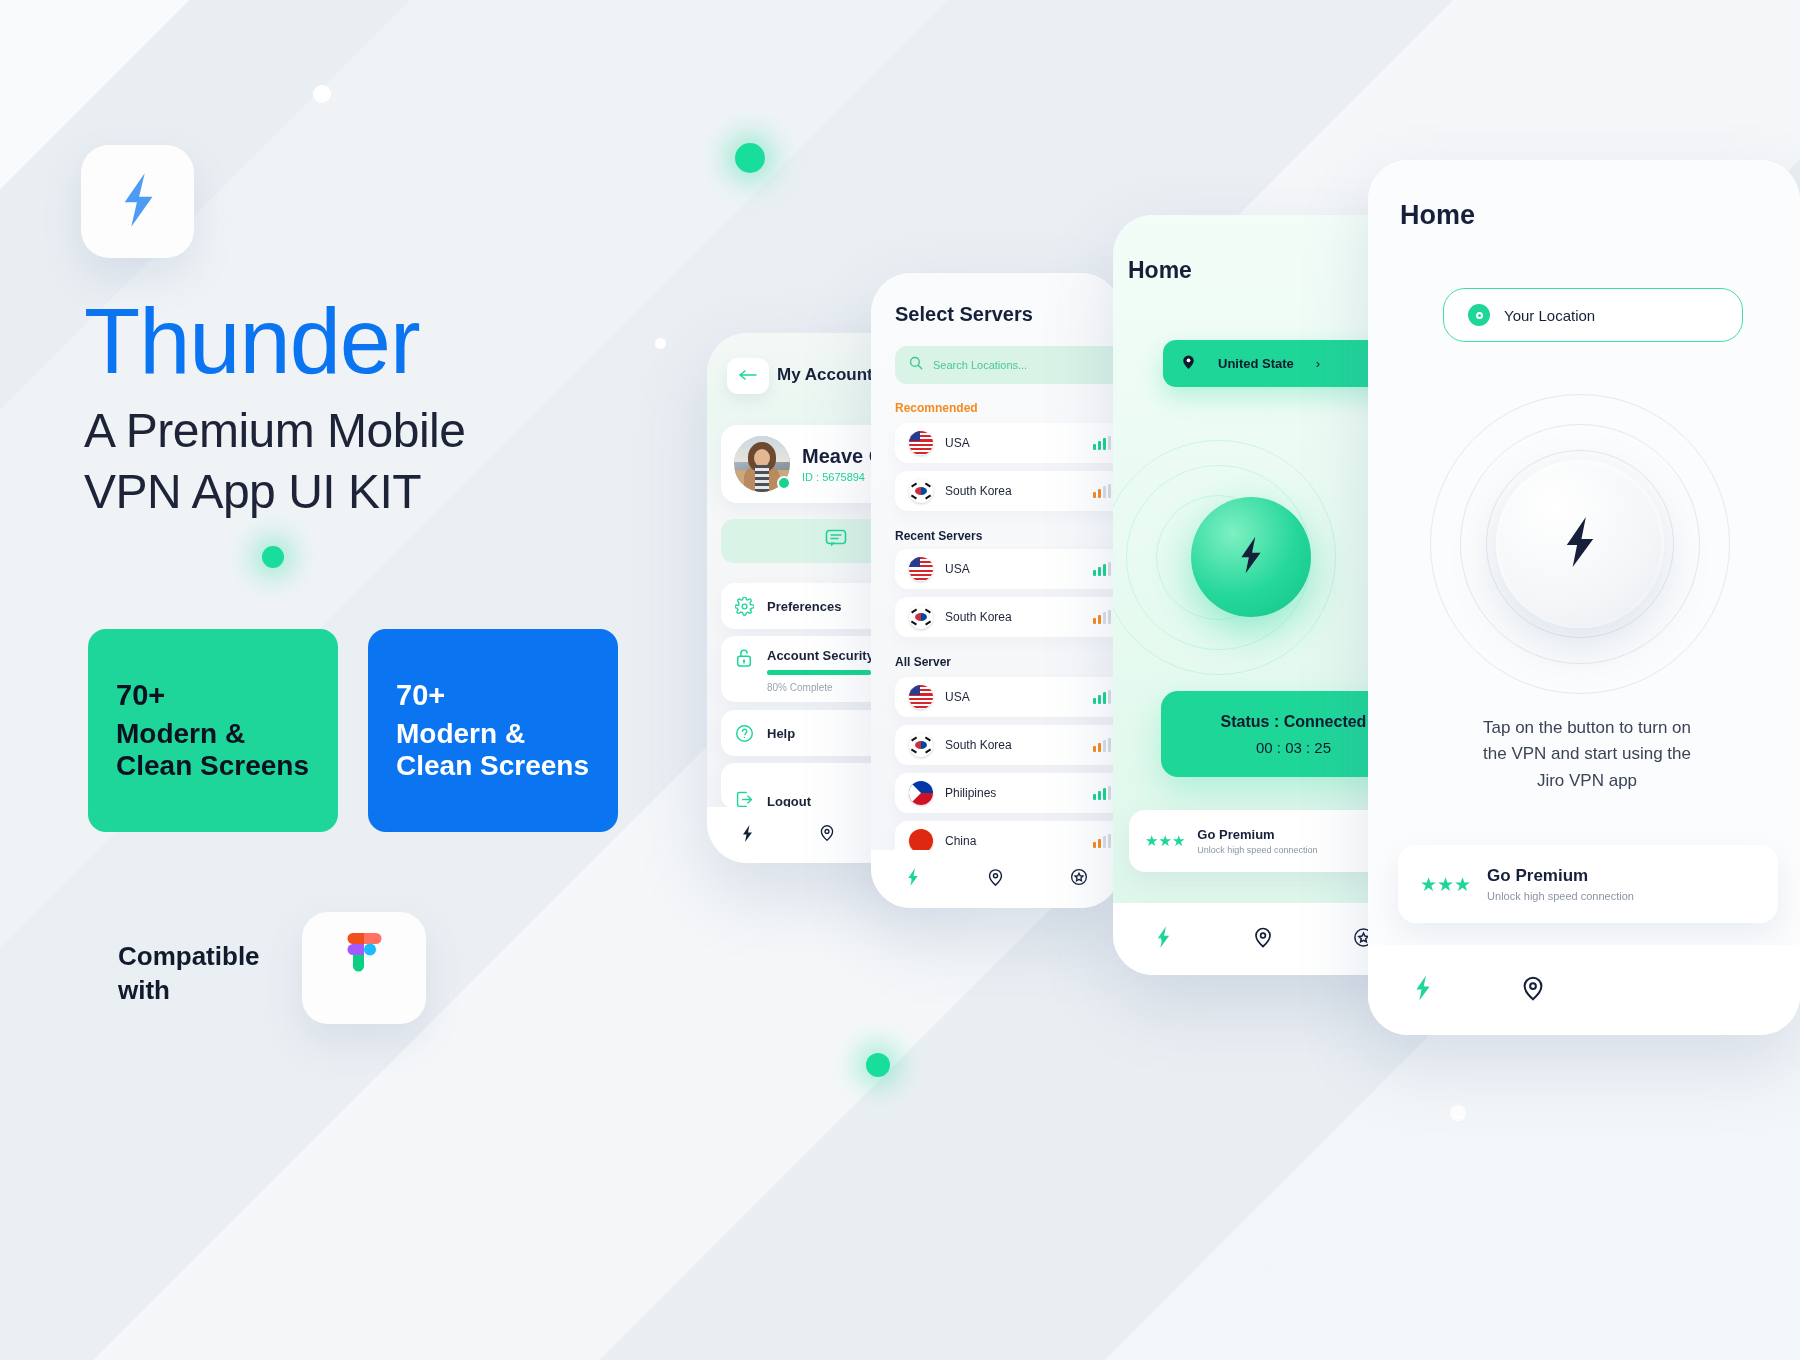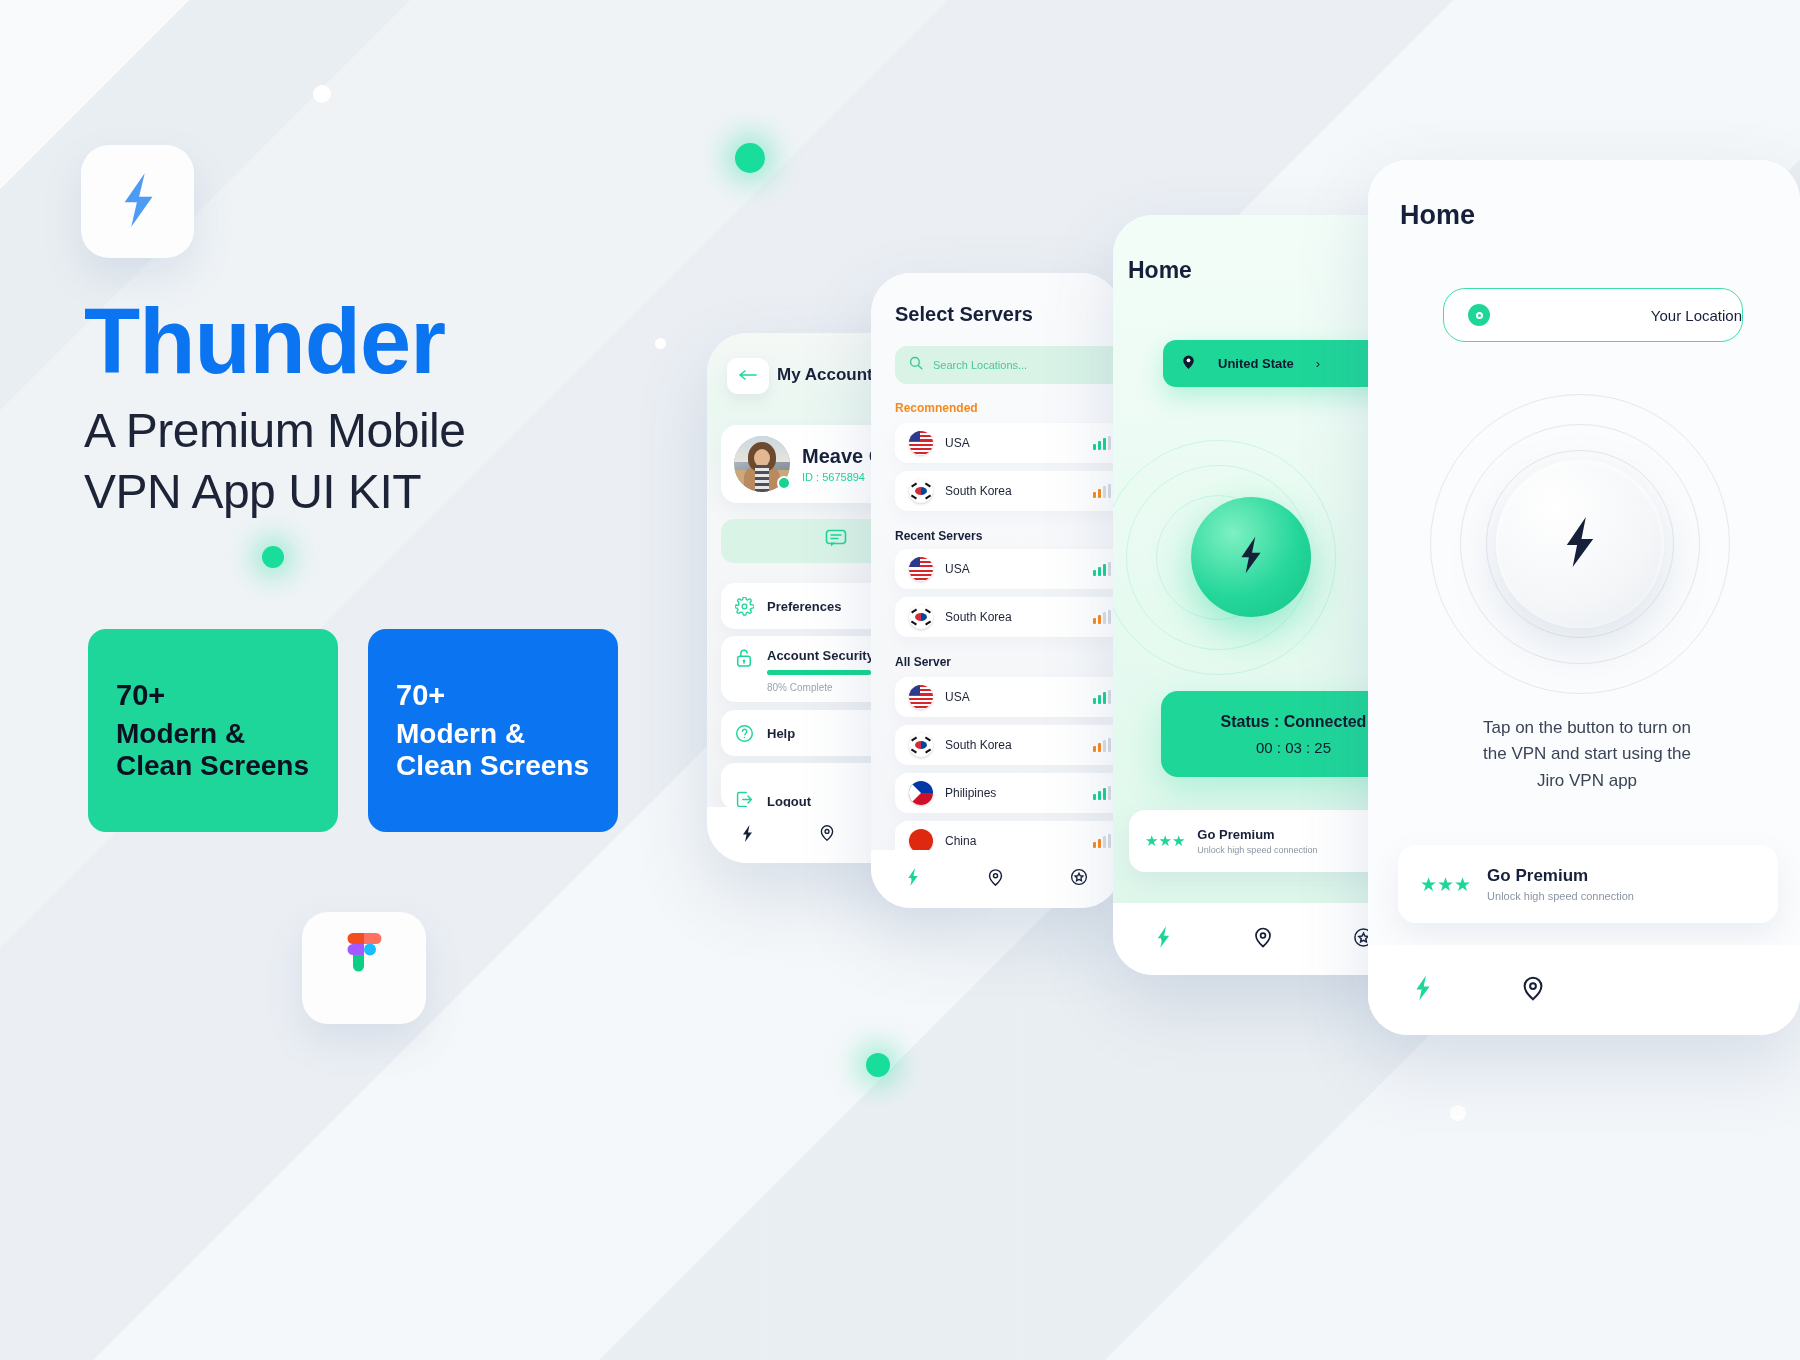--- a/index.html
+++ b/index.html
@@ -35,21 +35,21 @@
   #app-logo-tile {
     position:absolute; left:81px; top:145px; width:113px; height:113px;
     background:#fdfdfd; border-radius:28px;
     box-shadow: 0 18px 40px rgba(80,110,160,.13);
     display:flex; align-items:center; justify-content:center;
   }
   #app-logo-tile svg { width:46px; height:58px; }
 
   #brand-title {
     position:absolute; left:84px; top:296px;
-    font-size:92px; font-weight:700; color:#0b74f0; letter-spacing:-1px;
+    font-size:92px; font-weight:400; color:#0b74f0; letter-spacing:-1px;
     line-height:.98;
   }
   #brand-sub {
     position:absolute; left:84px; top:400px;
     font-size:48px; font-weight:400; color:#1d2438; line-height:1.28;
     letter-spacing:-.5px; width:560px;
   }
 
   .feature-card {
     position:absolute; width:250px; height:203px; border-radius:18px;
@@ -207,21 +207,21 @@
   .home3-tabbar { position:absolute; left:0; bottom:0; width:300px; height:72px; background:#fff; display:flex; align-items:center; }
   .home3-tabbar .tb { flex:1; display:flex; align-items:center; justify-content:center; position:relative; }
 
   
   #phone-home2 { left:1368px; top:160px; width:432px; height:875px; }
   #phone-home2 .screen-bg { position:absolute; inset:0; background:#fbfcfd; }
   .home4-title { position:absolute; left:32px; top:40px; font-size:27px; font-weight:700; color:#17203a; }
   .home4-loc {
     position:absolute; left:75px; top:128px; width:300px; height:54px;
     background:#ffffff; border:1.5px solid #41dfa8; border-radius:22px;
-    display:flex; align-items:center; padding-left:24px;justify-content:space-between;
+    display:flex; align-items:center; padding-left:24px;
   }
   .home4-loc .pin { width:22px; height:22px; border-radius:50%; background:#1fd699; display:flex; align-items:center; justify-content:center; }
   .home4-loc .pin i { display:block; width:7px; height:7px; border-radius:50%; border:2px solid #fff; }
   .home4-loc .txt { margin-left:14px; font-size:15px; font-weight:400; color:#17203a; white-space:nowrap; }
   .power-btn2 {
     position:absolute; left:128px; top:300px; width:168px; height:168px; border-radius:50%;
     background:radial-gradient(circle at 35% 28%, #ffffff 0%, #f4f6f8 60%, #e8ecf0 100%);
     display:flex; align-items:center; justify-content:center;
     box-shadow:0 18px 48px rgba(90,120,160,.18), inset 0 2px 6px rgba(255,255,255,.9);
   }
@@ -276,20 +276,24 @@
   </div>
 
   <div class="feature-card" id="feature-card-2">
     <div class="feature-count">70+</div>
     <div class="feature-text">
       <div>Modern &amp;</div>
       <div>Clean Screens</div>
     </div>
   </div>
 
+  <div id="compat-label">
+    <div>Compatible</div>
+    <div>with</div>
+  </div>
 
   <div id="figma-tile">
     <span>
       <svg viewBox="0 0 45 66">
         <path d="M11 0h11v11H11a5.5 5.5 0 010-11z" fill="#f24e1e"></path>
         <path d="M22 0h12a5.5 5.5 0 010 11H22z" fill="#ff7262"></path>
         <path d="M11 11h11v11H11a5.5 5.5 0 010-11z" fill="#a259ff"></path>
         <circle cx="28" cy="16.5" r="6" fill="#1abcfe"></circle>
         <path d="M11 22h11v11a5.5 5.5 0 11-11 0z" fill="#0acf83"></path>
       </svg>

